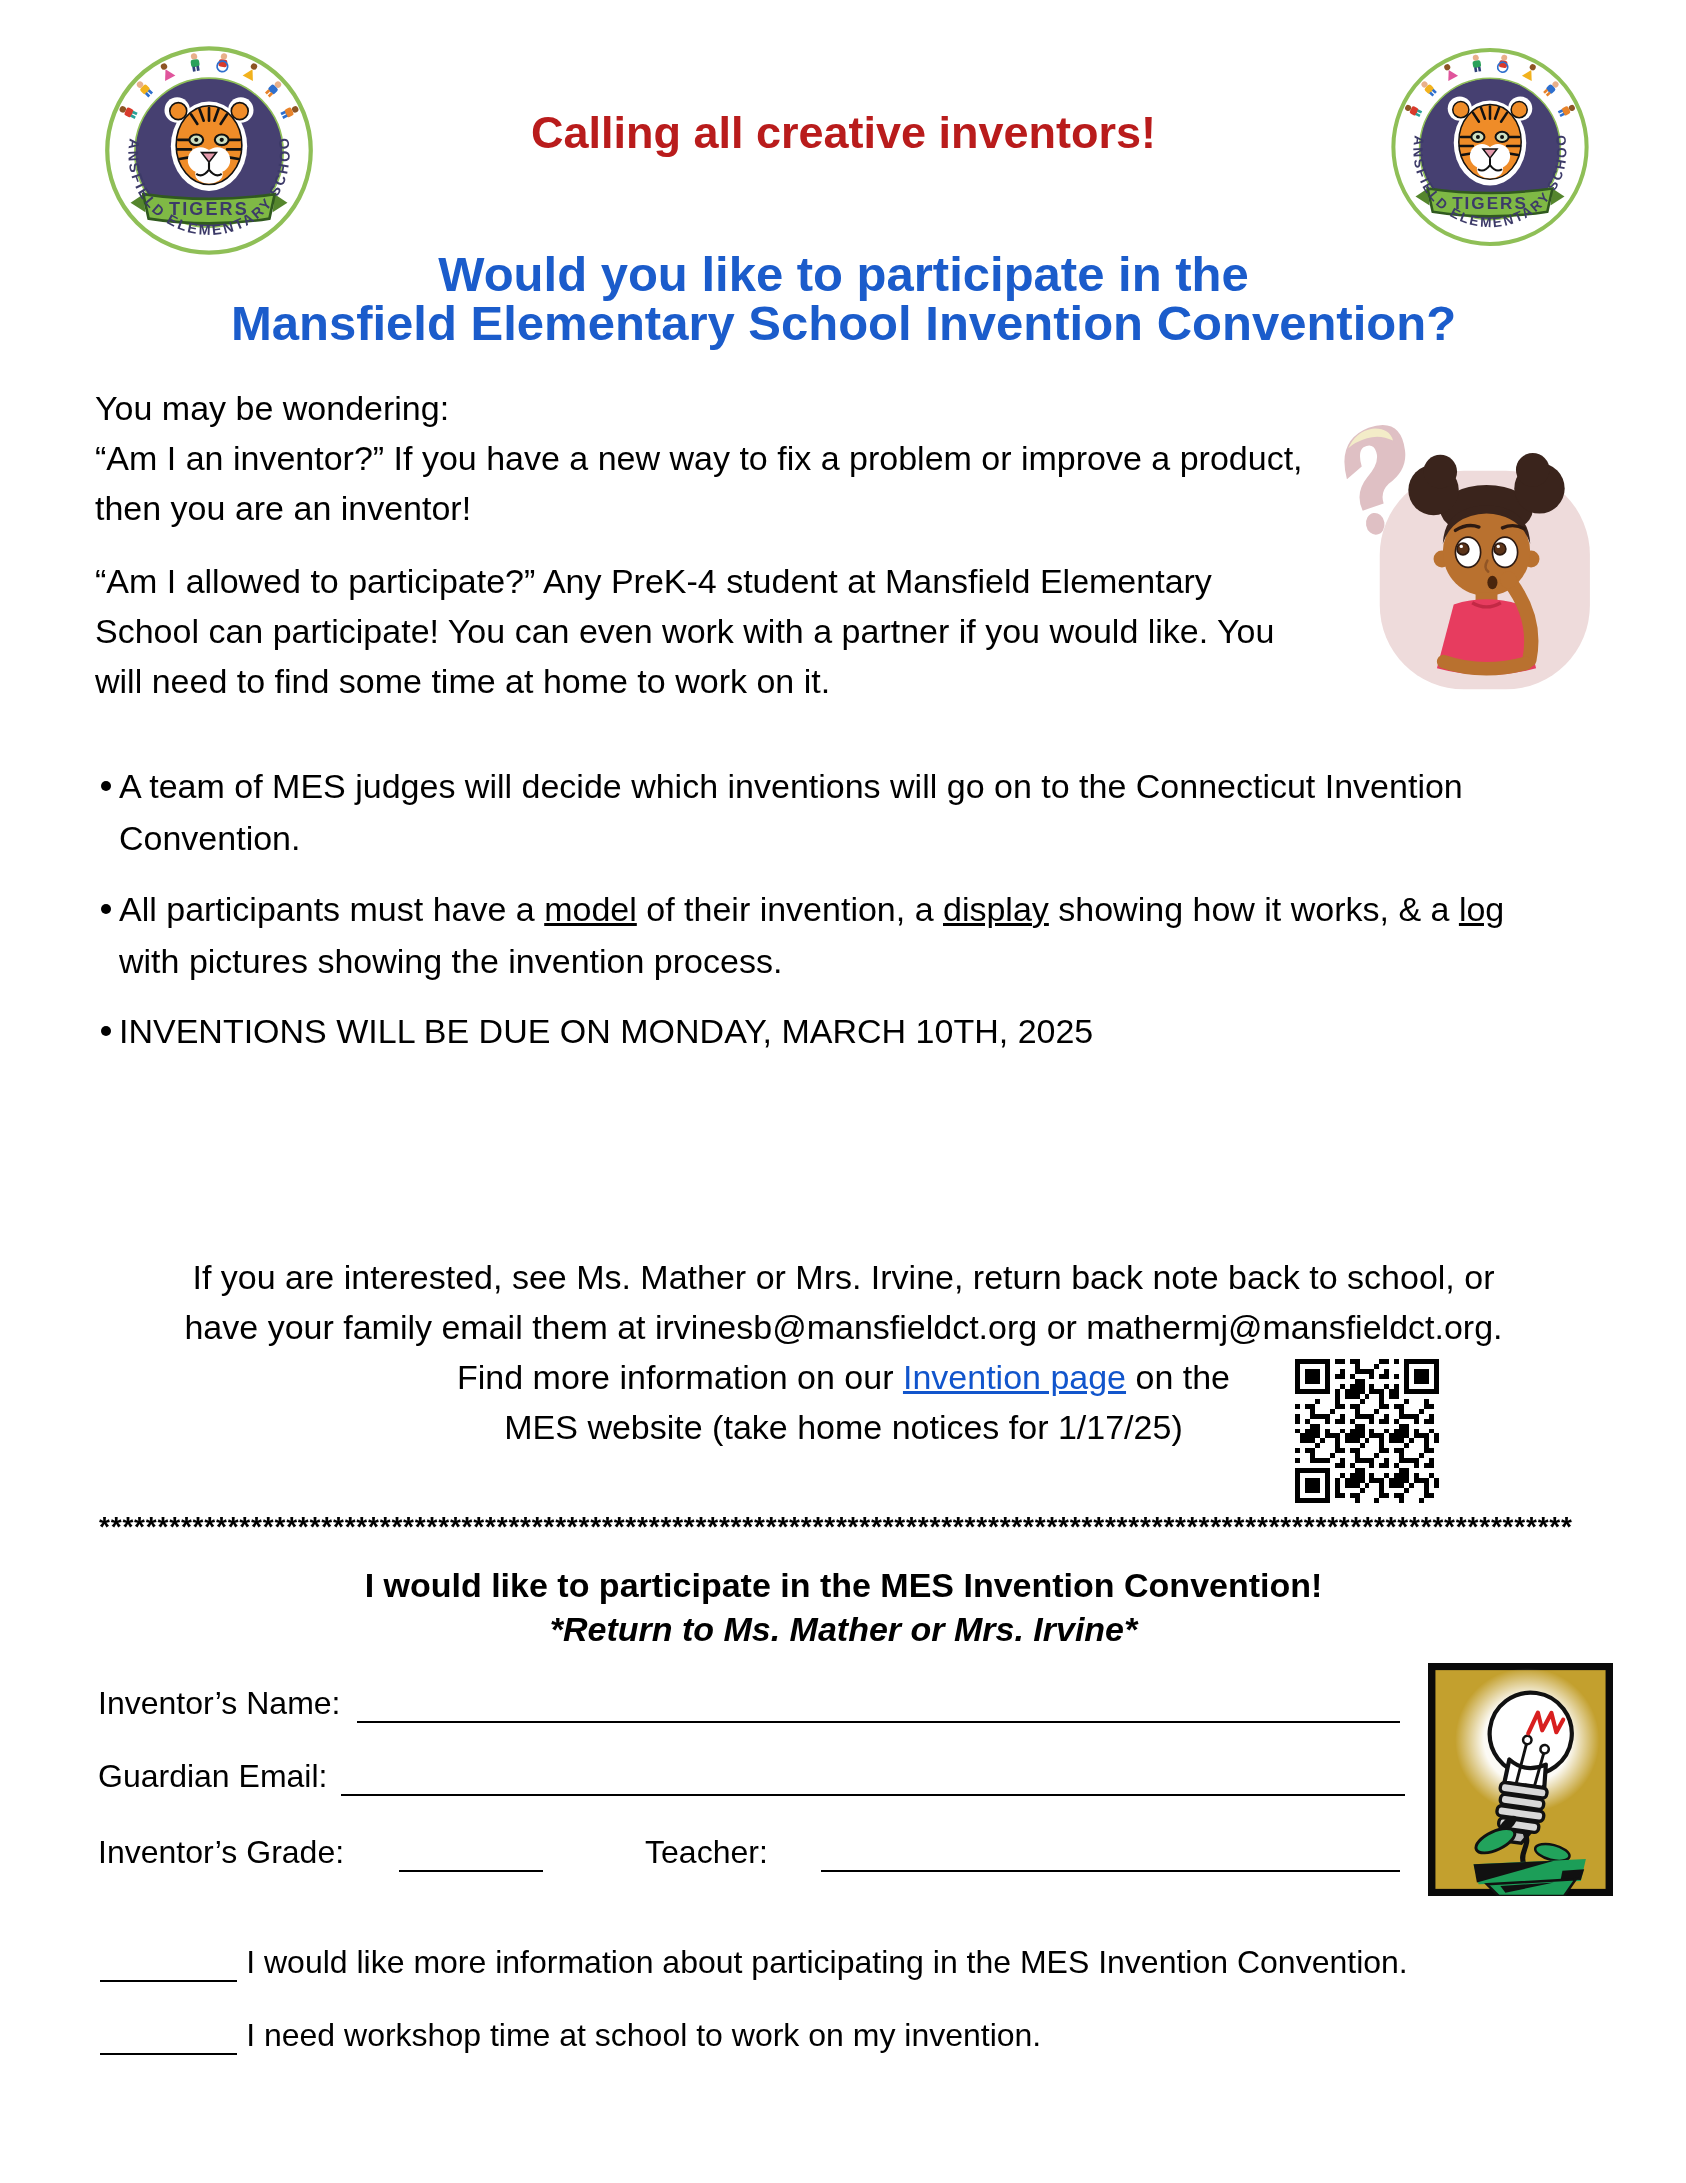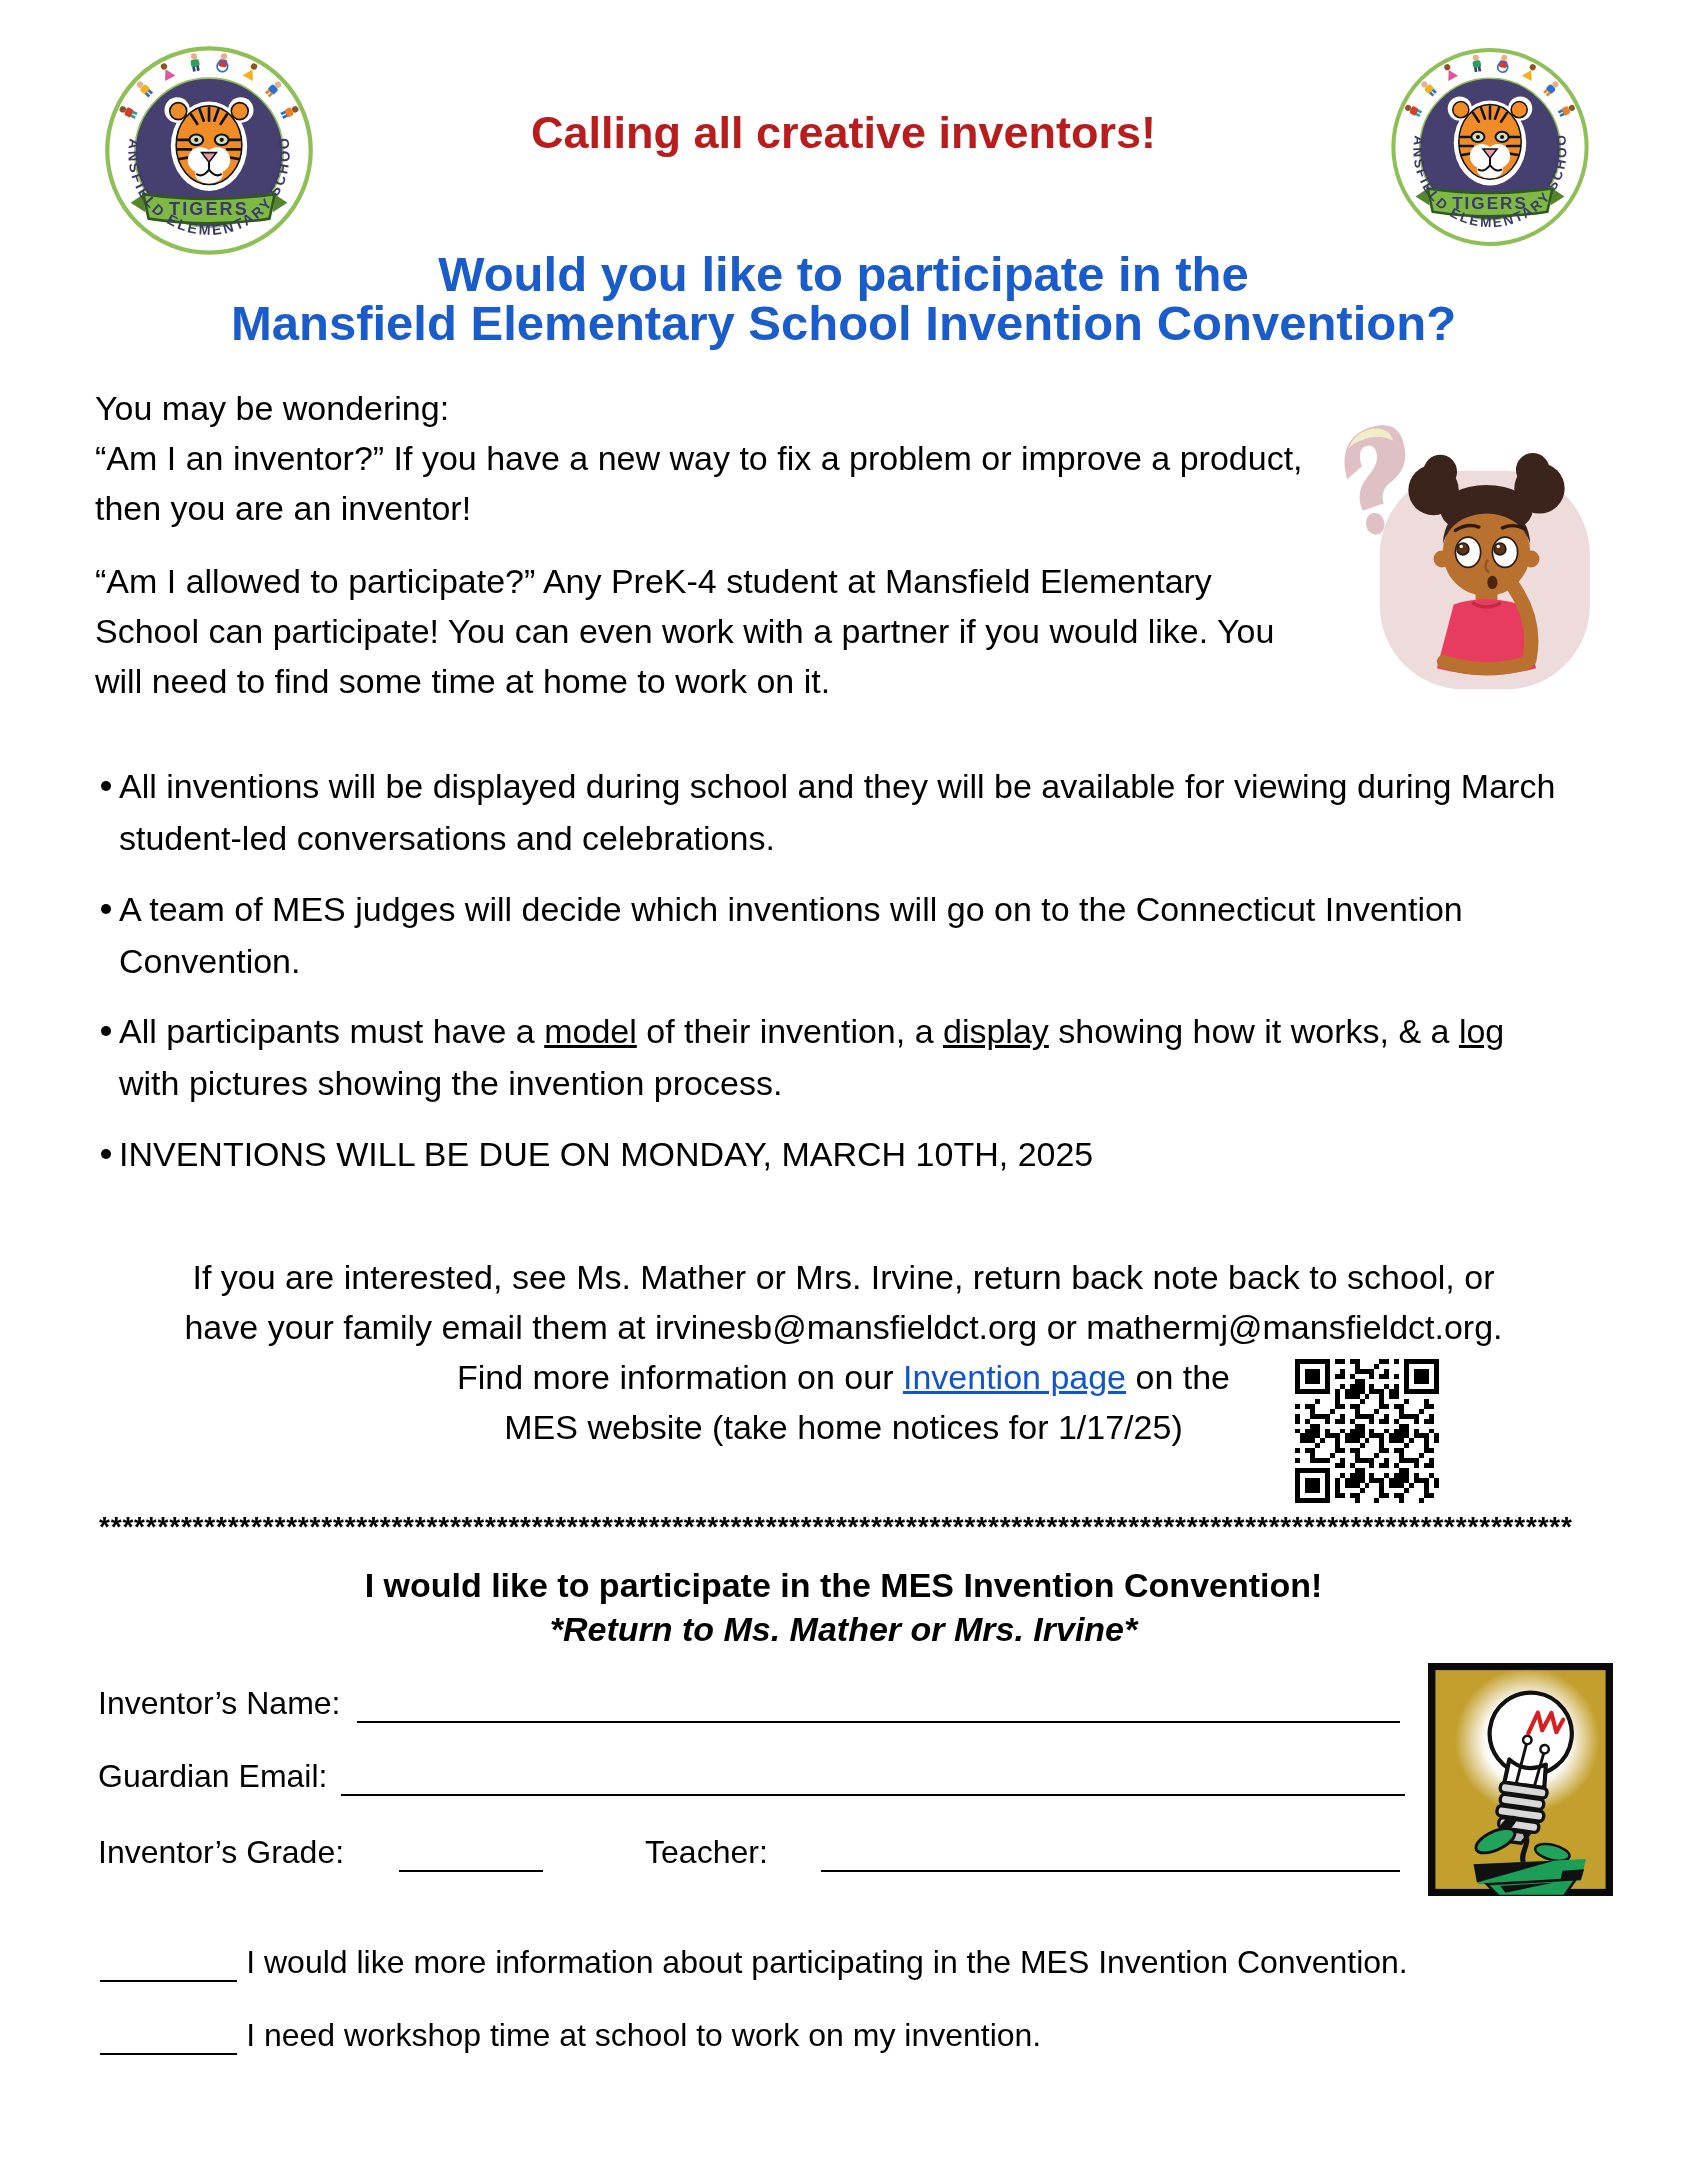--- a/index.html
+++ b/index.html
@@ -212,21 +212,20 @@
       <rect x="172" y="210" width="26" height="16" fill="#b9712f"></rect>
       <path d="M146,224 Q185,212 224,224 L244,300 Q185,316 126,300 Z" fill="#e73c5f"></path>
       <path d="M168,222 q17,10 34,0" stroke="#c22945" stroke-width="4" fill="none"></path>
       <path d="M236,290 Q246,240 212,196" stroke="#b9712f" stroke-width="17" fill="none" stroke-linecap="round"></path>
       <circle cx="211" cy="195" r="10" fill="#b9712f"></circle>
       <path d="M134,292 Q180,308 232,294" stroke="#b9712f" stroke-width="16" fill="none" stroke-linecap="round"></path>
     </g>
   </svg>
 
   <ul class="bullets">
-    <li><span class="dot"></span><span>All inventions will be displayed during school and they will be available for viewing during March student-led conversations and celebrations.</span></li>
     <li><span class="dot"></span><span>A team of MES judges will decide which inventions will go on to the Connecticut Invention Convention.</span></li>
     <li><span class="dot"></span><span><span>All participants must have a </span><span class="u">model</span><span> of their invention, a </span><span class="u">display</span><span> showing how it works, &amp; a </span><span class="u">log</span><span> with pictures showing the invention process.</span></span></li>
     <li><span class="dot"></span><span>INVENTIONS WILL BE DUE ON MONDAY, MARCH 10TH, 2025</span></li>
   </ul>
 
   <div class="contact">
     <p>If you are interested, see Ms. Mather or Mrs. Irvine, return back note back to school, or</p>
     <p>have your family email them at irvinesb@mansfieldct.org or mathermj@mansfieldct.org.</p>
     <p><span>Find more information on our </span><span class="link">Invention page</span><span> on the</span></p>
     <p>MES website (take home notices for 1/17/25)</p>

